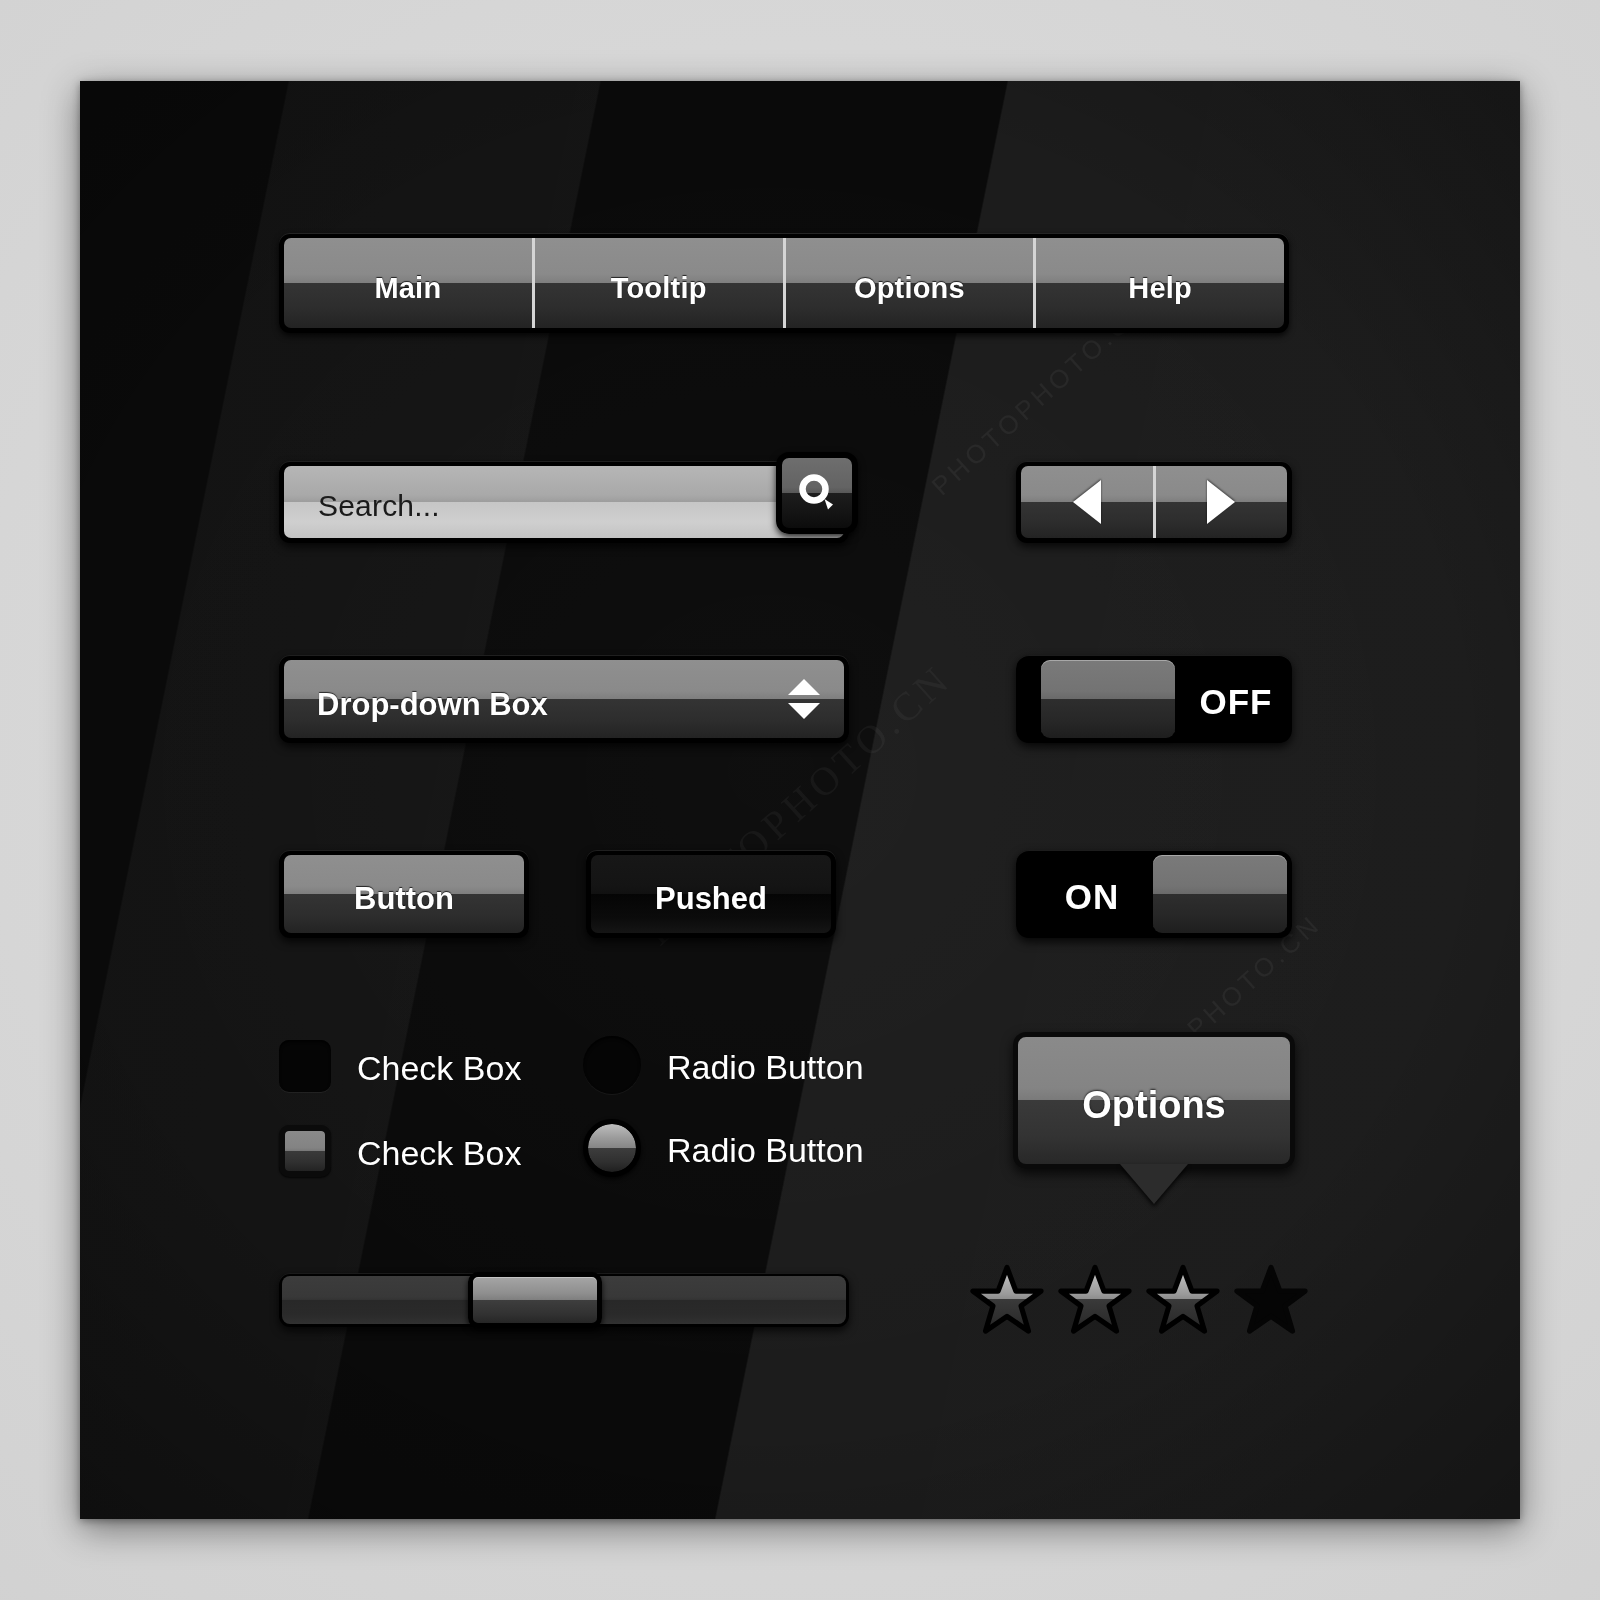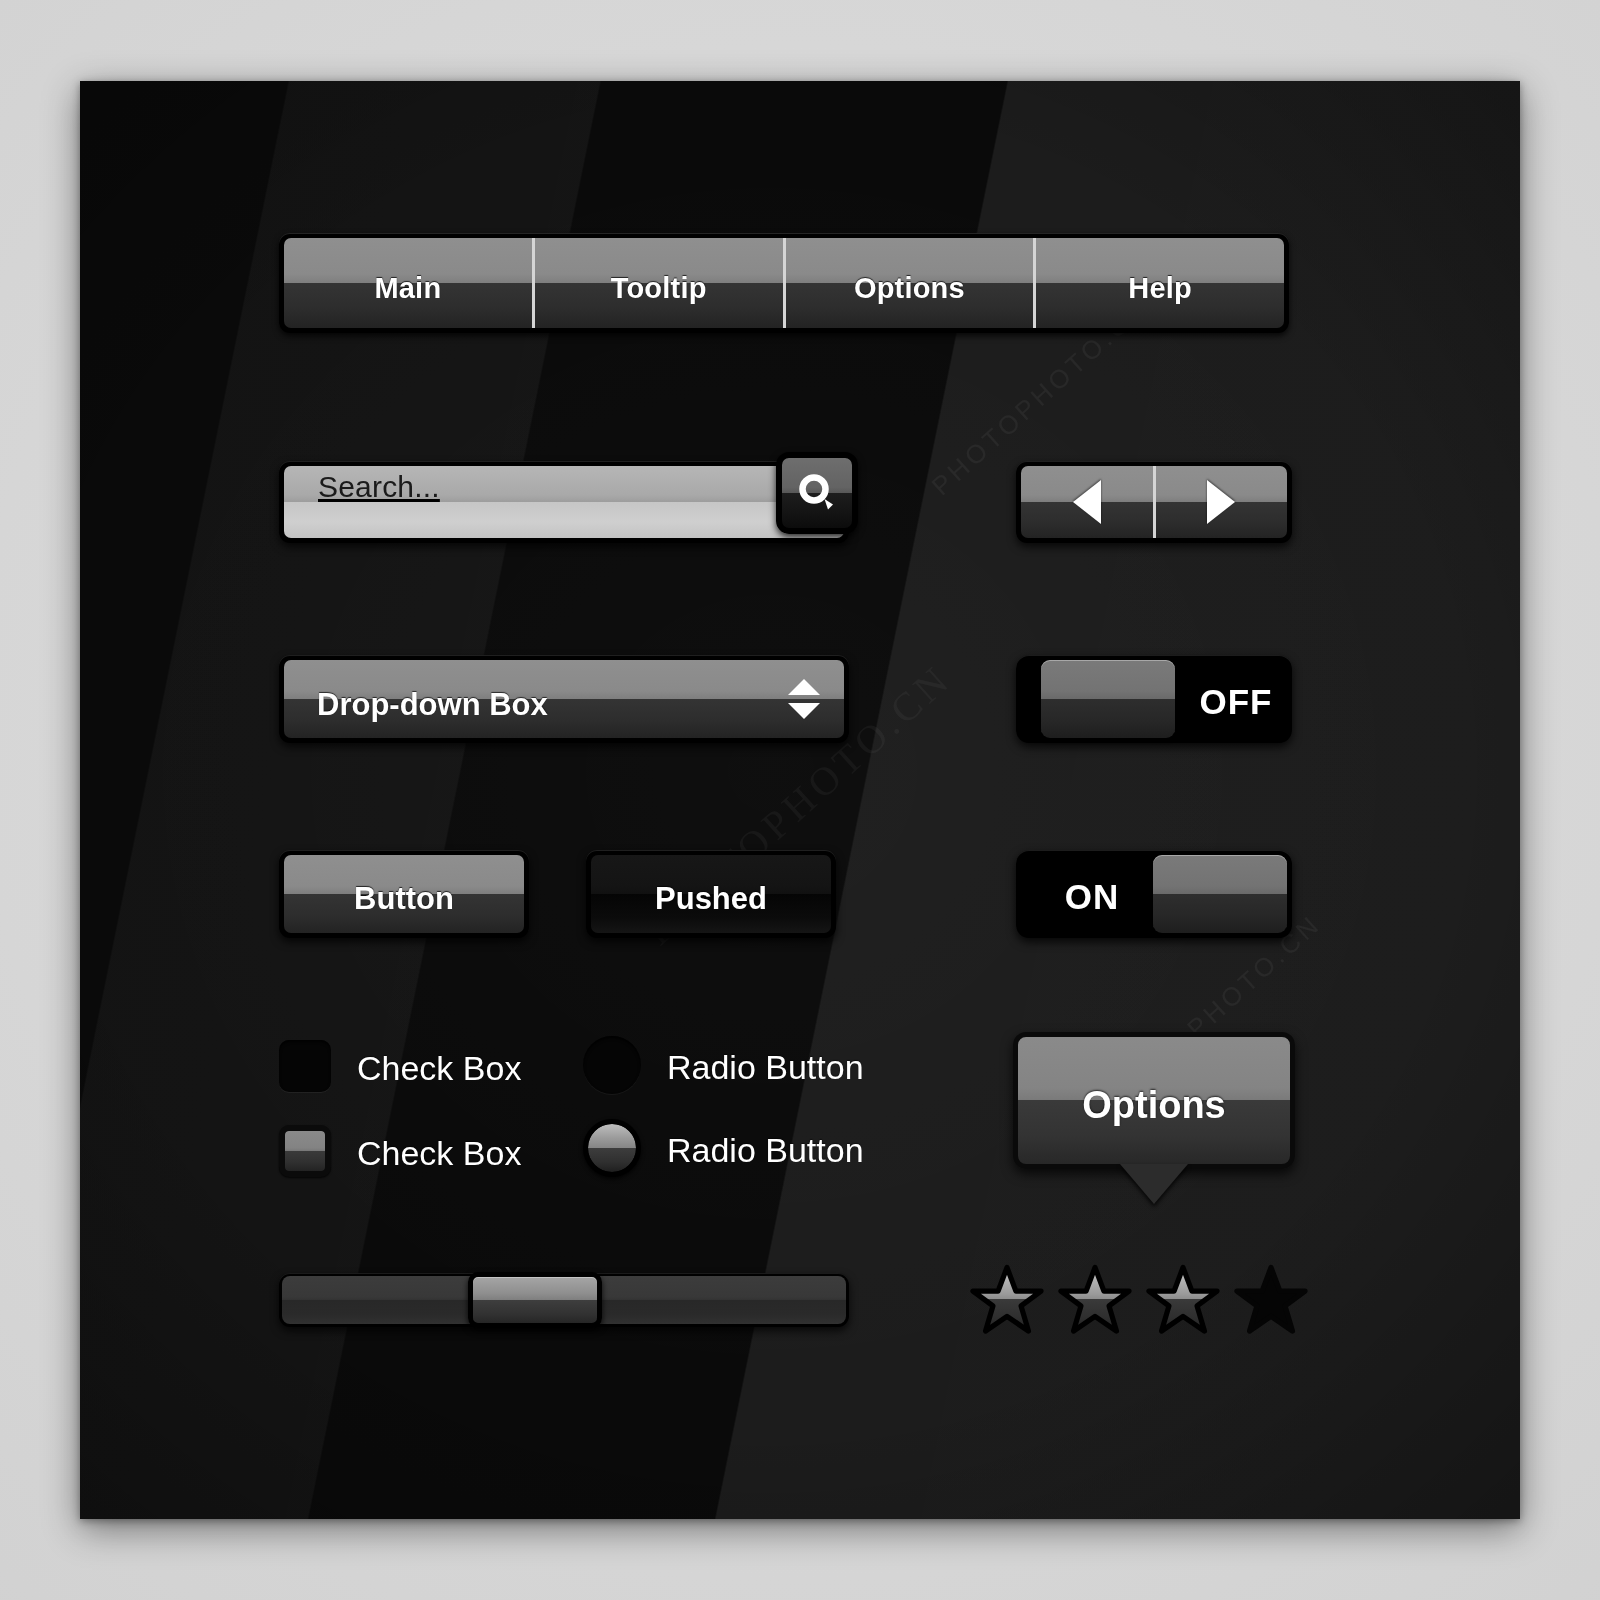--- a/index.html
+++ b/index.html
@@ -133,22 +133,21 @@
     border-radius: 7px;
     overflow: hidden;
     background: linear-gradient(to bottom,
         #b6b6b6 0%,
         #a9a9a9 40%,
         #9e9e9e 49.5%,
         #c6c6c6 50%,
         #cfcfcf 78%,
         #c3c3c3 100%);
     display: flex;
-    align-items: flex-start;
-    text-decoration: underline;
+    align-items: center;
   }
   #searchfield .sval {
     padding-left: 34px;
     font-size: 30px;
     color: #1b1b1b;
     transform: translateY(4px);
     letter-spacing: 0.2px;
   }
   #searchbtn {
     position: absolute;

